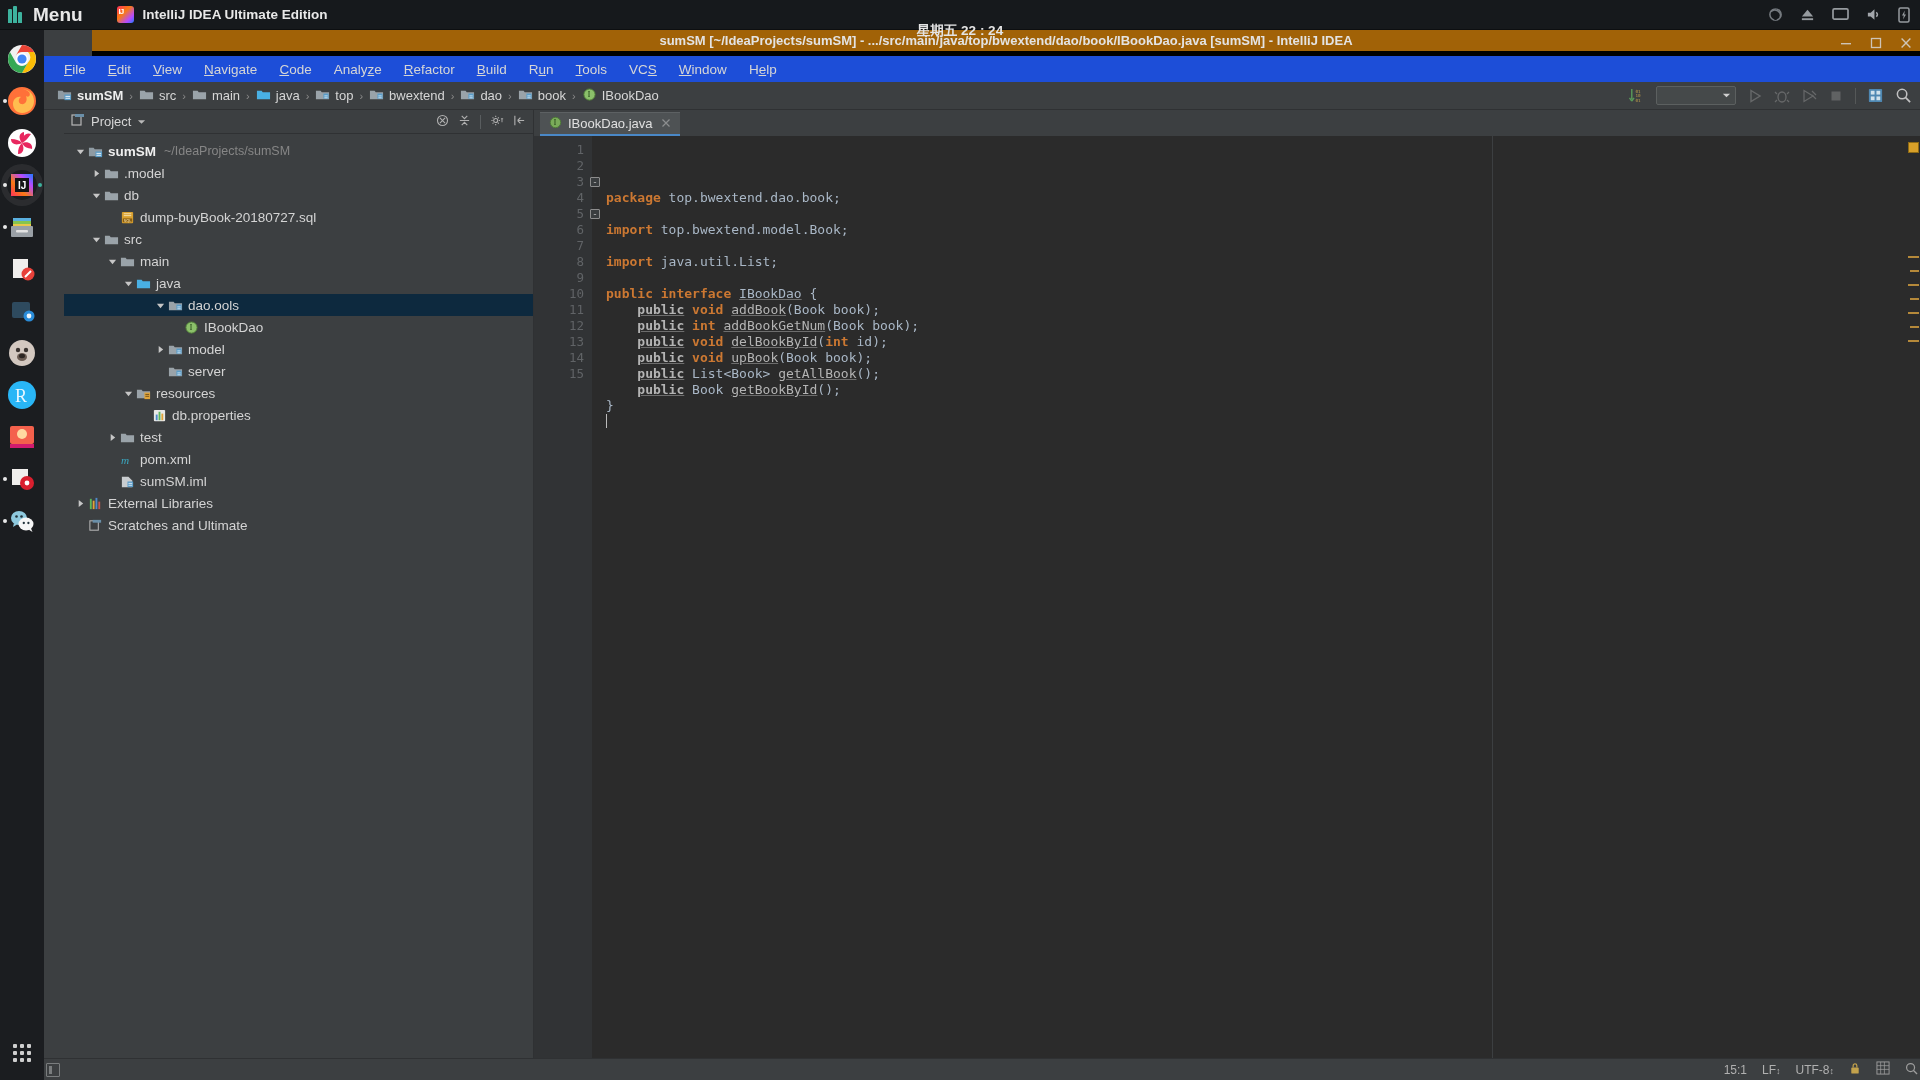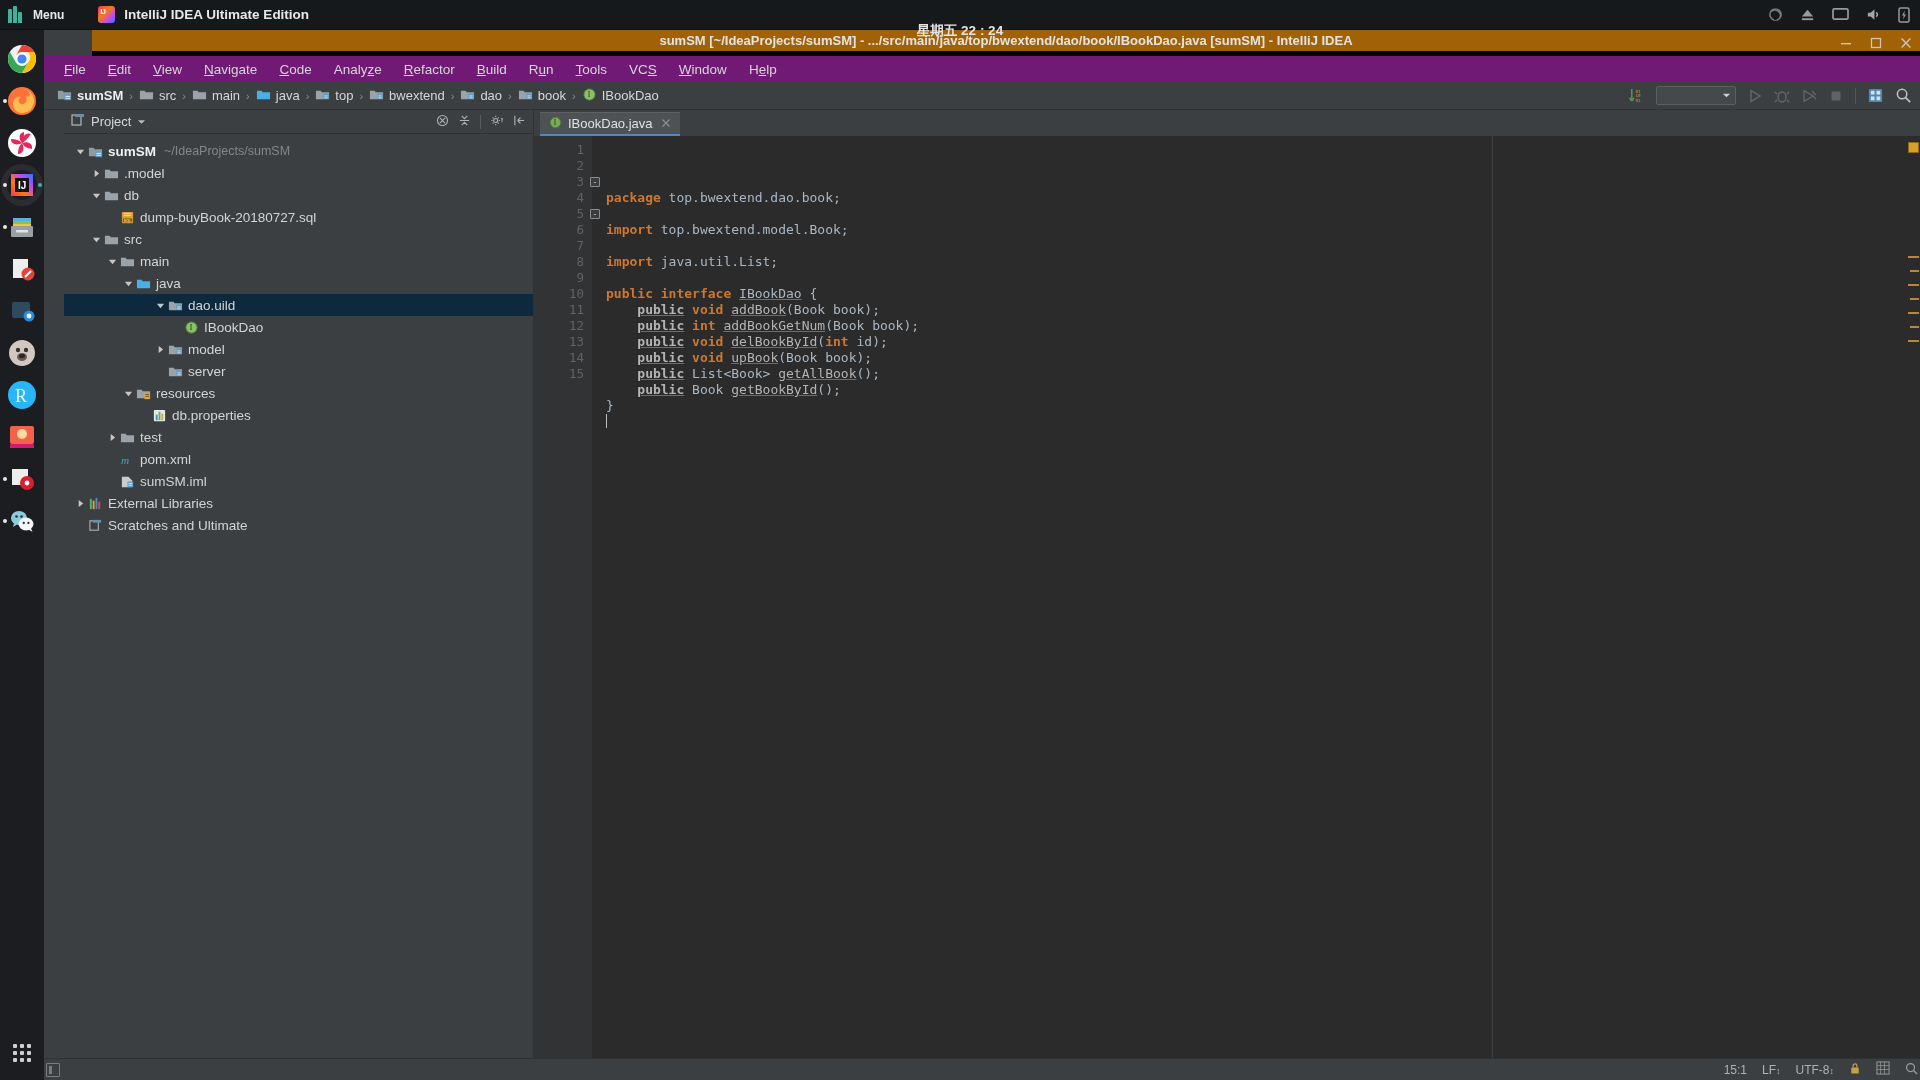--- a/index.html
+++ b/index.html
@@ -18,21 +18,21 @@
     background:#16191c; display:flex; align-items:center;
     border-bottom:1px solid #0d0f11;
     z-index: 50;
   }
   .os-menu { display:flex; align-items:center; gap:8px; padding-left:8px; }
   .mint-logo { width:17px; height:17px; position:relative; display:block; }
   .mint-logo i { position:absolute; bottom:0; width:4px; background:#3db39e; border-radius:1px 1px 0 0; display:block;}
   .mint-logo i:nth-child(1){ left:0; height:14px; }
   .mint-logo i:nth-child(2){ left:5px; height:17px; }
   .mint-logo i:nth-child(3){ left:10px; height:11px; }
-  .os-menu-label { color:#e8e8e8; font-weight:bold; font-size:12px; }
+  .os-menu-label { color:#e8e8e8; font-weight:bold; font-size:19px; }
   .os-task { display:flex; align-items:center; gap:9px; margin-left:34px; }
   .ij-mini {
     width:17px;height:17px;border-radius:3px;display:block;
     background:linear-gradient(135deg,#fe315d 0%,#f97a12 40%,#b74aff 75%,#1d7bff 100%);
     position:relative;
   }
   .ij-mini::after{
     content:"IJ"; position:absolute; left:2px; top:1px; font-size:8px;
     font-weight:bold; color:#ffffff; font-family:"Liberation Sans",sans-serif;
     letter-spacing:-1px;
@@ -75,21 +75,21 @@
 
   .ide-title {
     height:26px; background:#a16207; display:flex; align-items:center; justify-content:center;
     position:relative; border-bottom:5px solid #000000;margin-left:48px;
   }
   .ide-title-text { color:#e3e3e3; font-size:13px; font-weight:bold; }
   .win-ctrls { position:absolute; right:6px; top:0; height:26px; display:flex; align-items:center; gap:14px; }
   .win-btn { width:16px;height:16px; display:flex; align-items:center; justify-content:center; opacity:.85; }
 
   .ide-menu {
-    height:26px; background:#701a75; display:flex; align-items:center;
+    height:26px; background:#1d4ed8; display:flex; align-items:center;
     padding-left:9px; gap:0px;
   }
   .menu-item { padding:3px 11px; font-size:13.5px; color:#d6d6d6; border-radius:2px; }
   .menu-item u { text-decoration:underline; }
 
   .ide-toolbar {
     height:28px; background:#3c3f41; display:flex; align-items:center;
     padding-left:8px; position:relative; border-bottom:1px solid #2f3133;
   }
   .crumbs { display:flex; align-items:center; gap:0; }
@@ -718,21 +718,21 @@
                   <path d="M1 3 L9 3 L5 8 Z" fill="#c6c6c6"></path>
                 </svg>
               </span>
               <span class="ticon">
                 <svg width="15" height="15" viewBox="0 0 16 16">
                   <path d="M1 4 H6 L7.2 5.6 H15 V13 H1 Z" fill="#9aa3a9"></path>
                   <rect x="9" y="7" width="5.5" height="5.5" fill="#5a9cc8"></rect>
                   <path d="M10 11.5 h3.5 M10 9.5 h3.5" stroke="#eef6fb" stroke-width="0.8"></path>
                 </svg>
               </span>
-              <span class="tlabel">dao.uild</span>
+              <span class="tlabel">dao.ools</span>
             </div>
             <div class="trow">
               <span style="width:106px;flex:none;"></span>
               <span class="twist"></span>
               <span class="ticon">
                 <svg width="15" height="15" viewBox="0 0 16 16">
                   <circle cx="8" cy="8" r="6" fill="#8bc06a" stroke="#4d7a36" stroke-width="1"></circle>
                   <text x="6.2" y="11" font-family="Liberation Serif" font-size="8" fill="#10300a">I</text>
                 </svg>
               </span>

